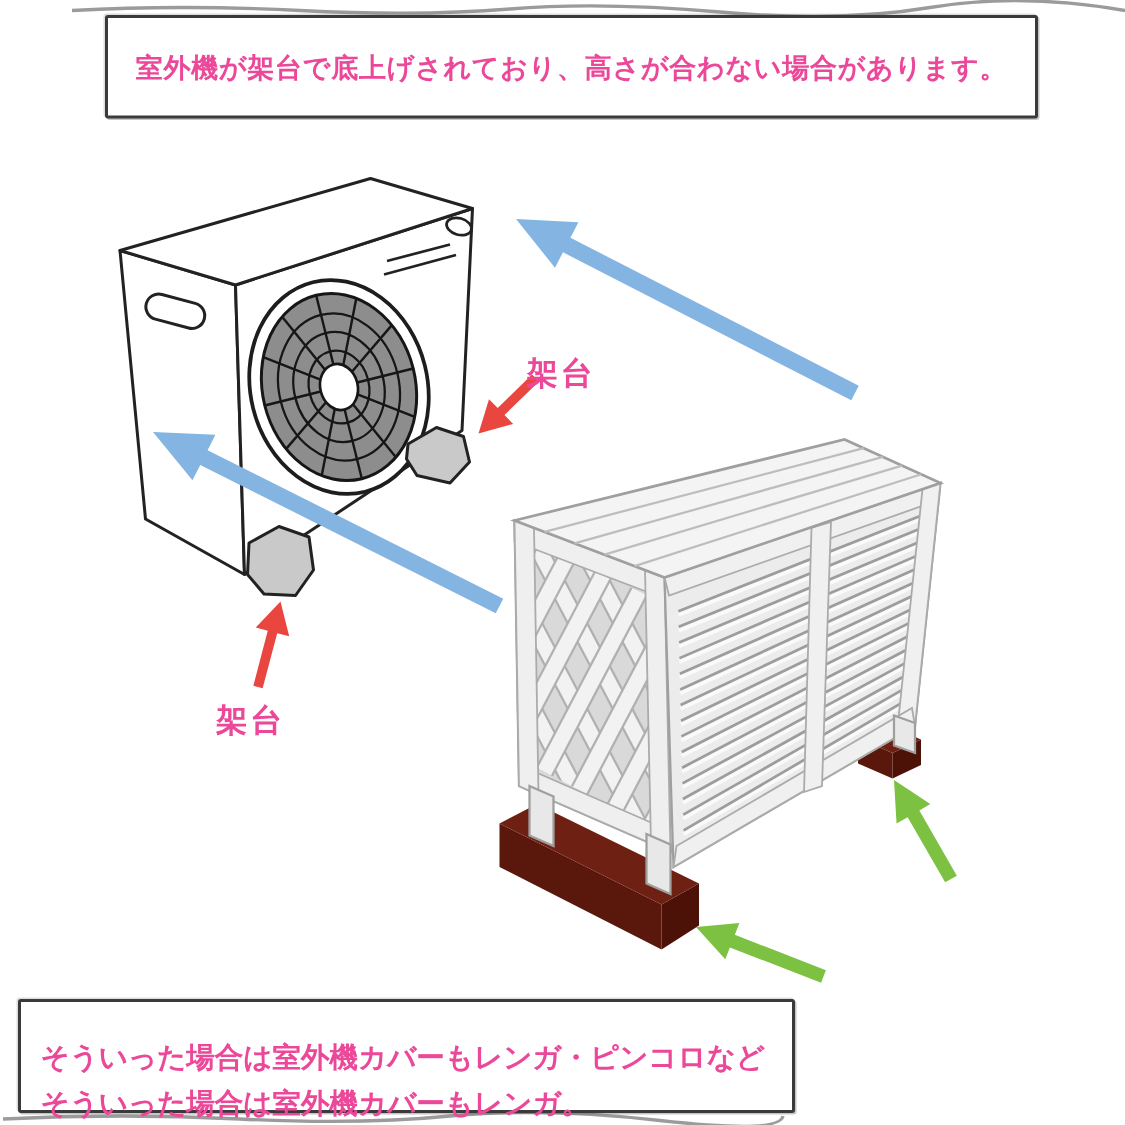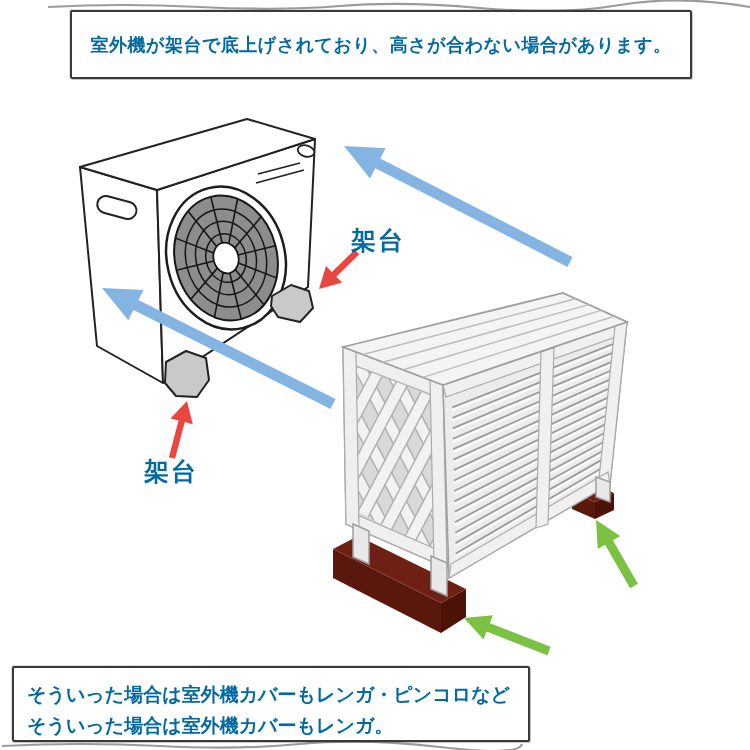--- a/index.html
+++ b/index.html
@@ -1,36 +1,36 @@
 <!DOCTYPE html>
 <html><head>
 <meta charset="utf-8">
 <style>
   html,body{margin:0;padding:0;background:#ffffff;}
   #canvas{
     position:relative;width:750px;height:750px;background:#ffffff;overflow:hidden;
-    font-family:"Liberation Sans","DejaVu Sans",sans-serif;color:#0369a1;
+    font-family:"Liberation Sans","DejaVu Sans",sans-serif;color:#ec4899;
   }
   #art{position:absolute;left:0;top:0;}
   .note{
     position:absolute;border:2px solid #3a3a3a;border-radius:2px;background:#ffffff;
     box-shadow:1px 1px 0 rgba(90,90,90,.35), -1px -1px 0 rgba(120,120,120,.25);
     box-sizing:border-box;
   }
   .note.top{
     left:70px;top:10px;width:622px;height:69px;
     display:flex;align-items:center;justify-content:center;
     font-size:18px;font-weight:700;letter-spacing:.5px;white-space:nowrap;
   }
   .note.bottom{
     left:12px;top:666px;width:518px;height:76px;
-    padding:11px 13px;font-size:19px;font-weight:700;line-height:31px;
+    padding:22px 13px;font-size:19px;font-weight:700;line-height:31px;
   }
   .lbl{position:absolute;font-weight:700;white-space:nowrap;}
-  .lbl.stand{font-size:25px;letter-spacing:2px;}
+  .lbl.stand{font-size:21px;letter-spacing:2px;margin-top:11px;}
   .lbl.base{font-size:19px;line-height:33px;letter-spacing:1px;}
 </style>
 </head>
 <body>
 
 <div id="canvas">
 
   <svg id="art" width="750" height="750" viewBox="0 0 750 750">
     <defs>
       <clipPath id="latclip">

